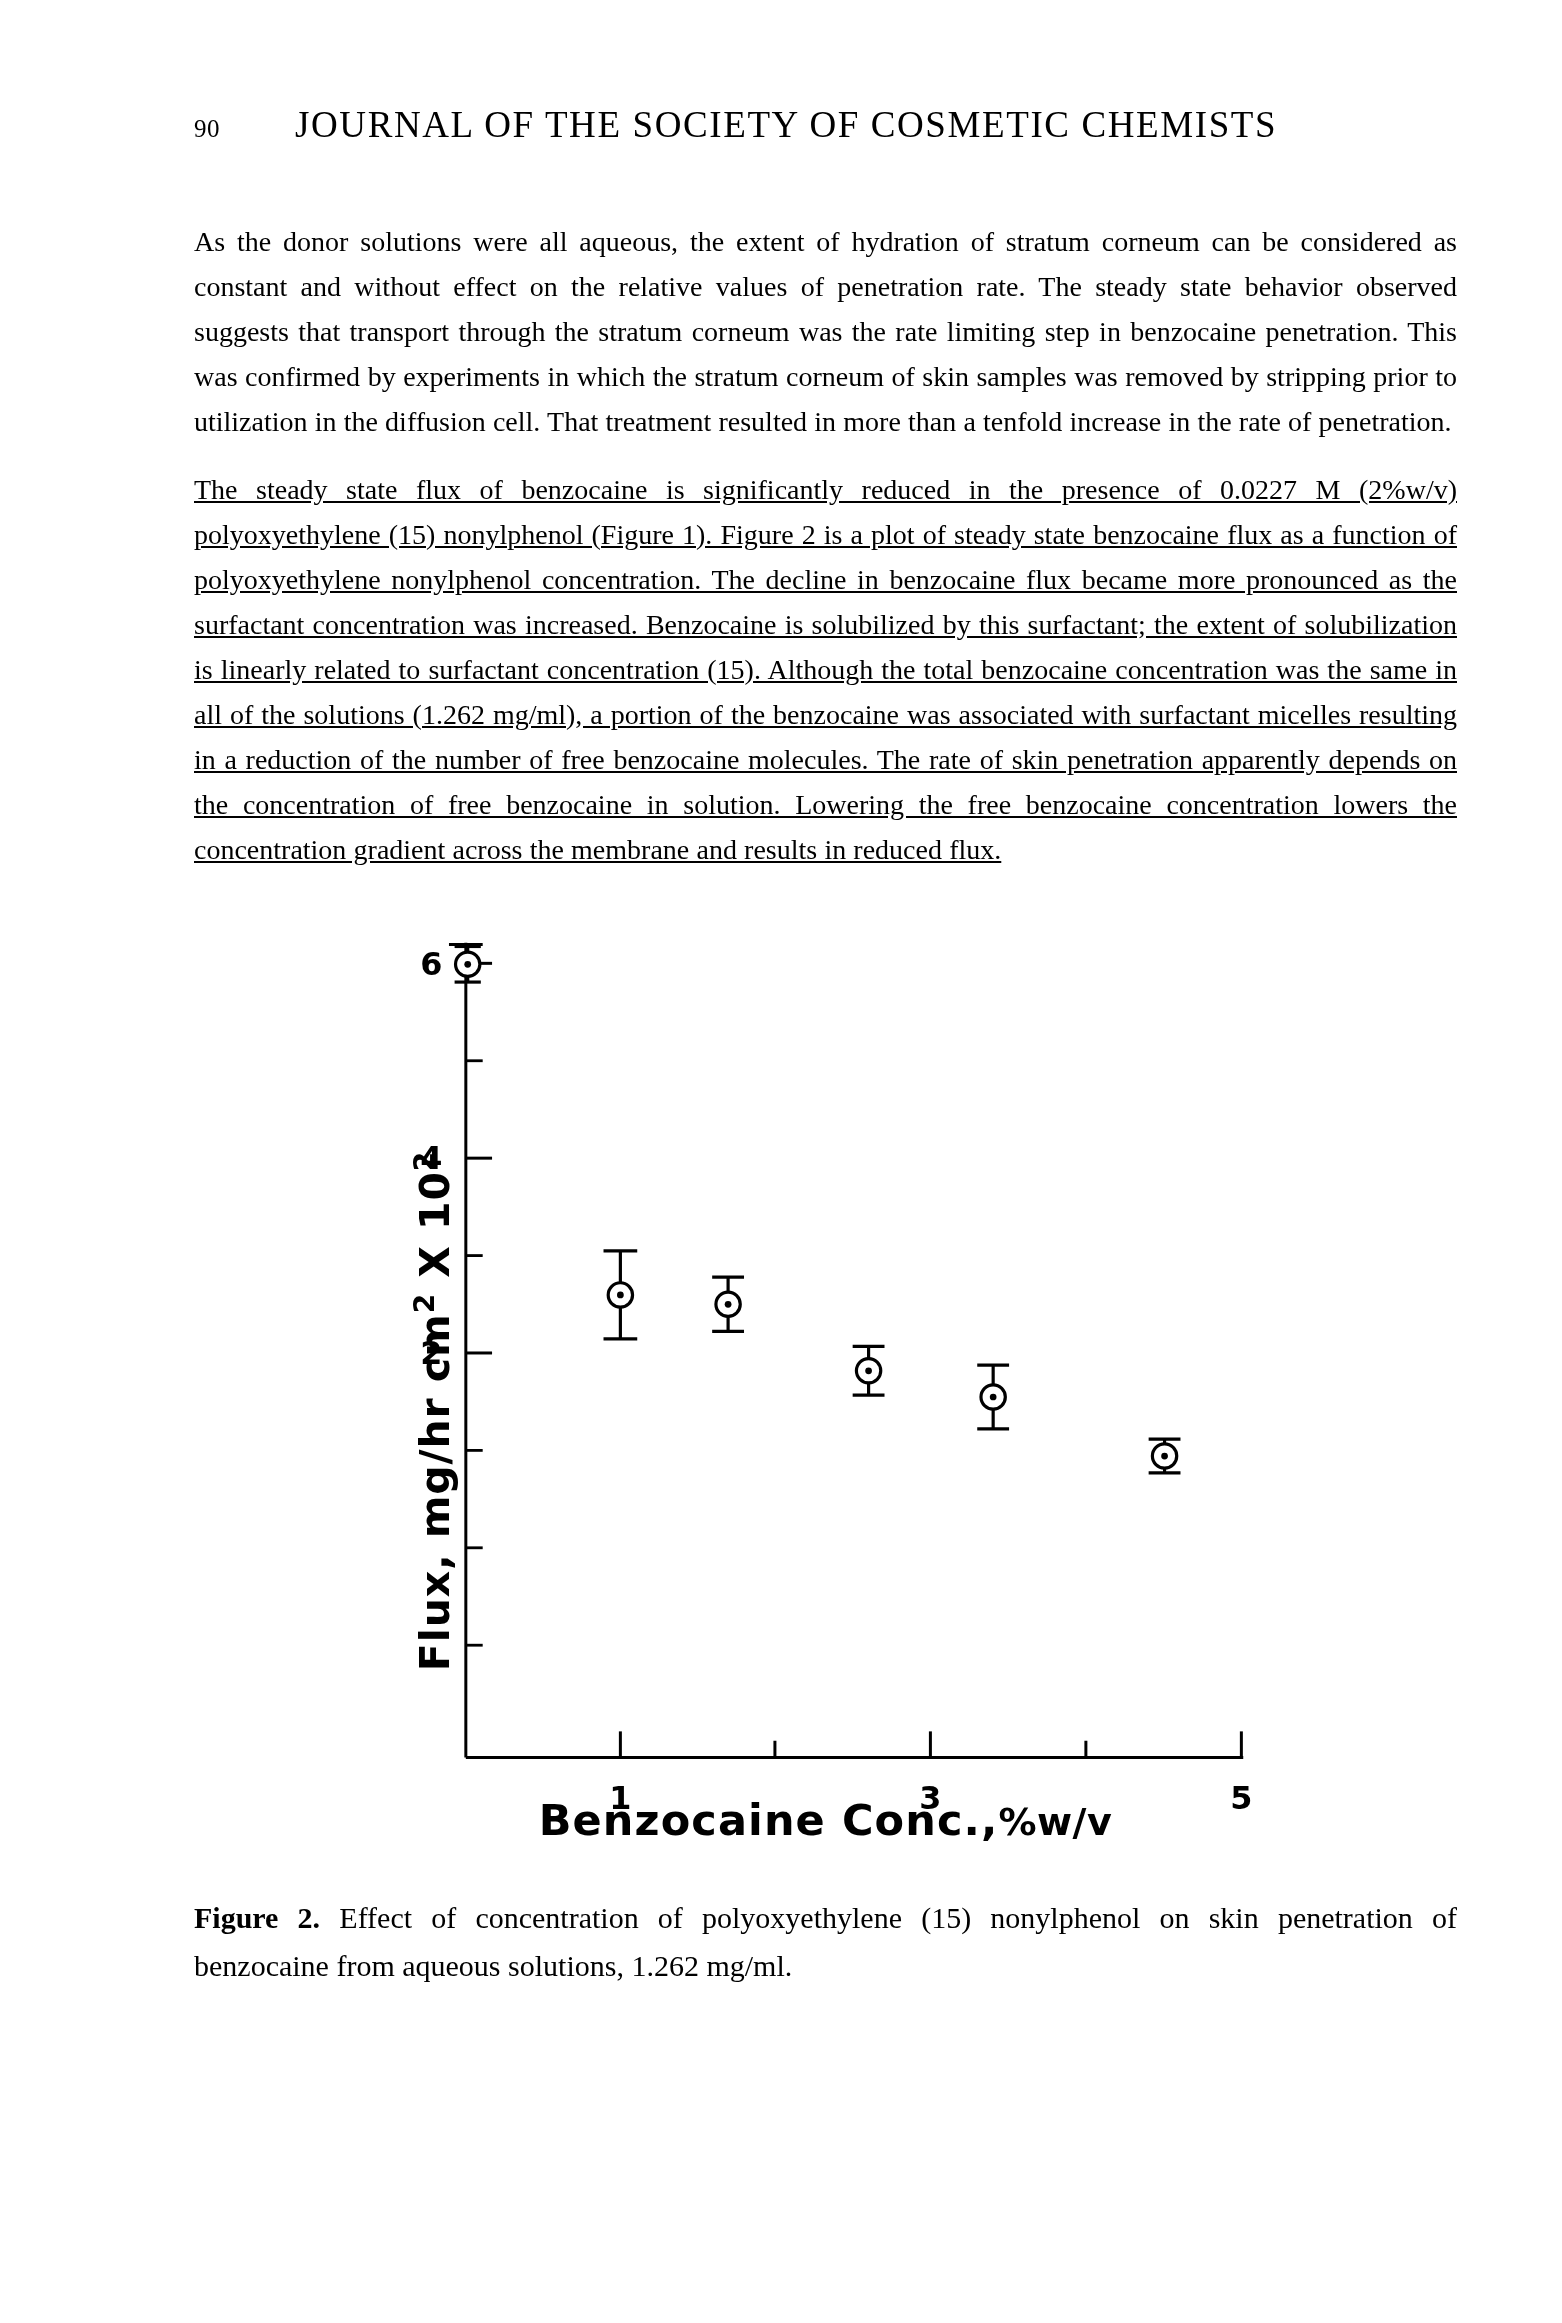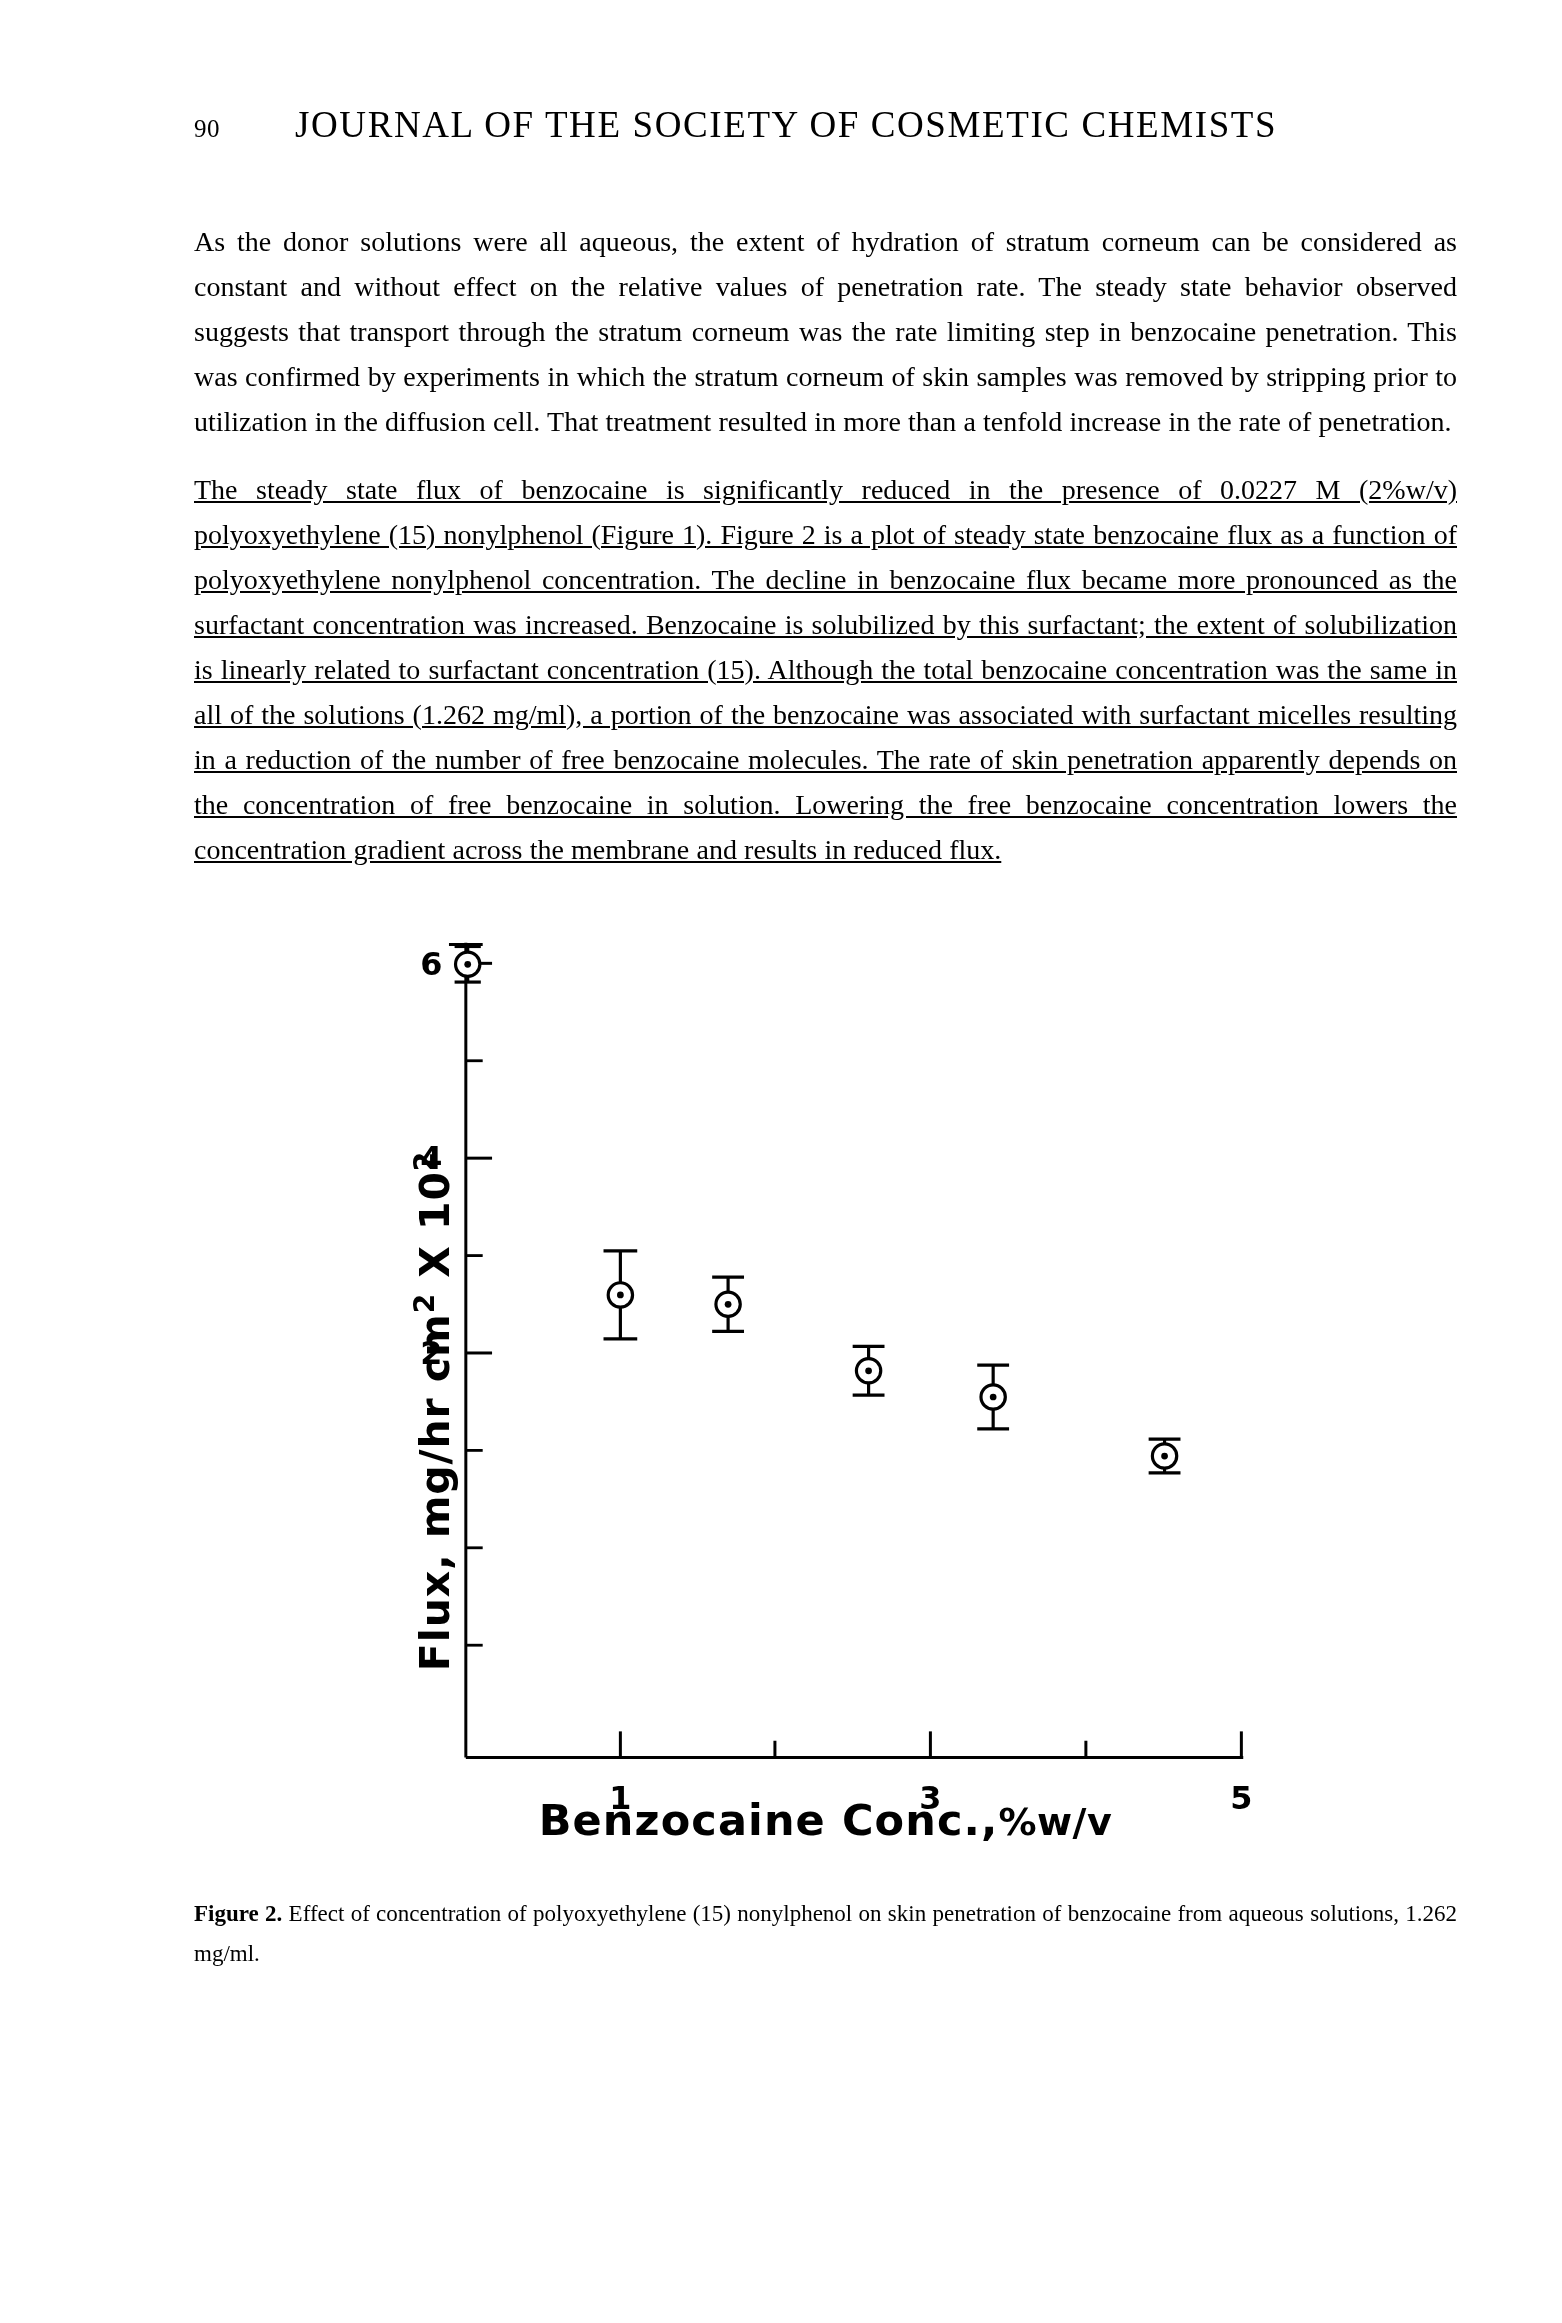--- a/index.html
+++ b/index.html
@@ -100,22 +100,22 @@
   }
   .xlabel .unit {
     font-size: 38px;
     letter-spacing: 0.5px;
   }
   .caption {
     position: absolute;
     left: 0;
     top: 970px;
     width: 1263px;
-    font-size: 23px;
-    line-height: 40px;
+    font-size: 30px;
+    line-height: 48px;
     text-align: justify;
   }
   .caption b { font-weight: bold; }
   svg { display: block; }
 </style>
 </head>
 <body>
 
 <div class="page">
   <div class="content">

